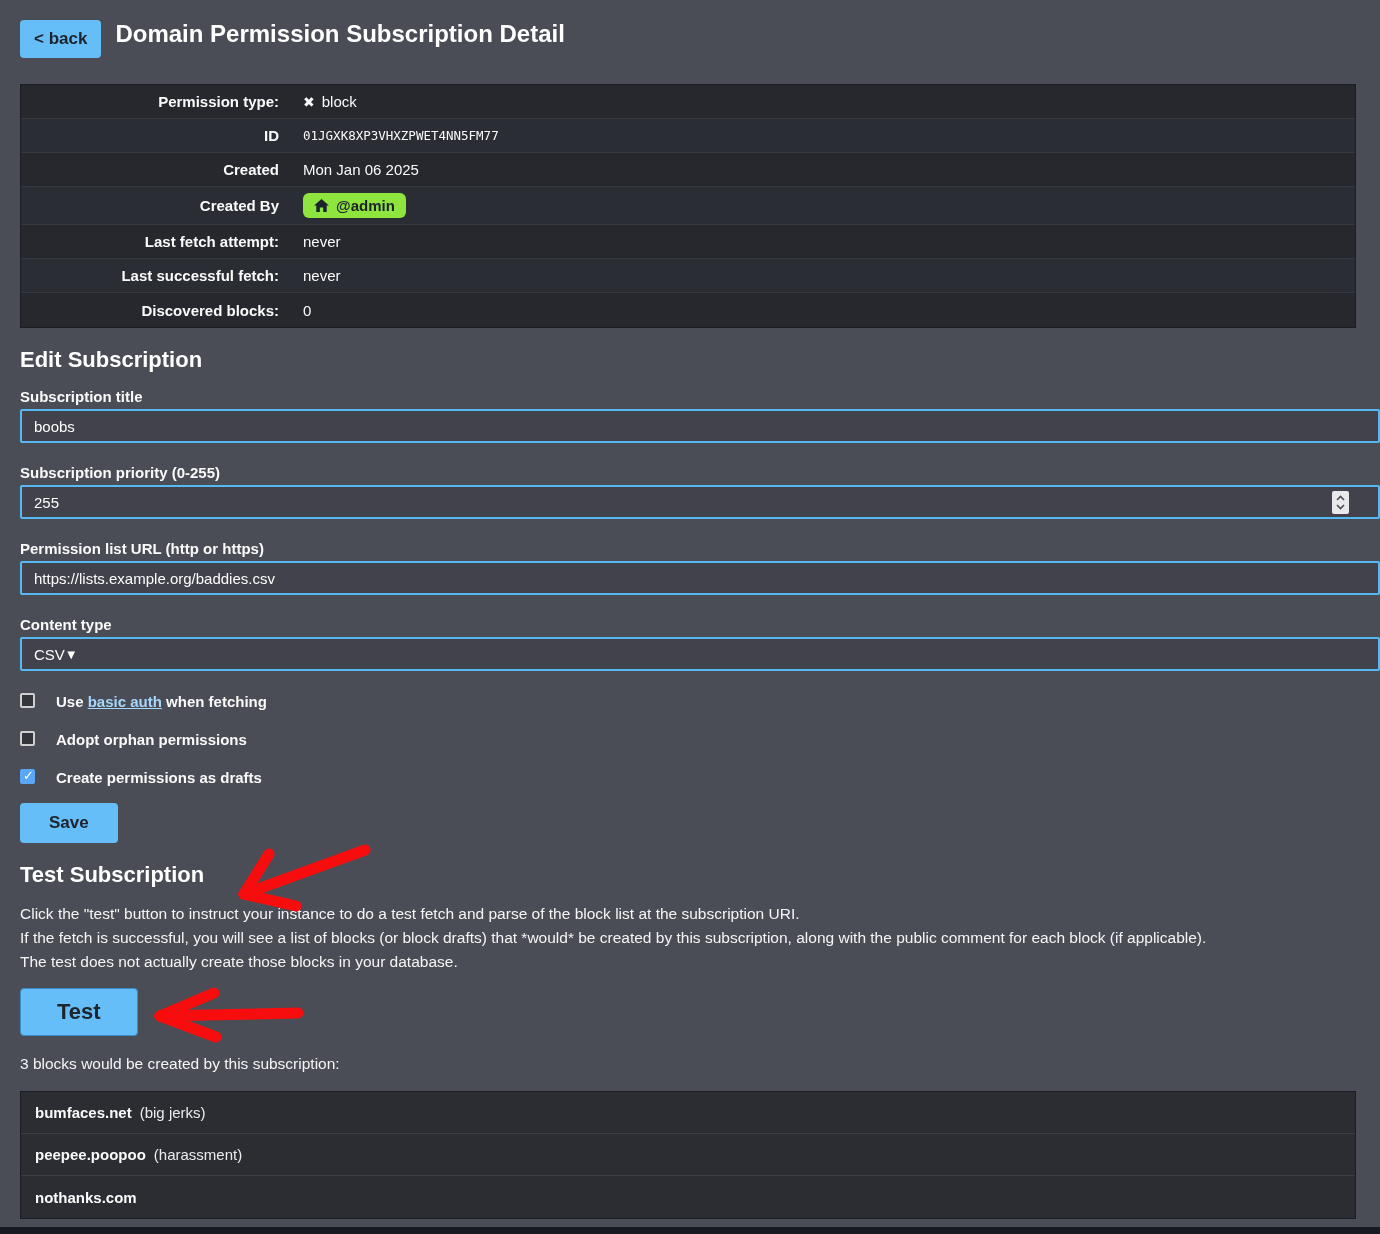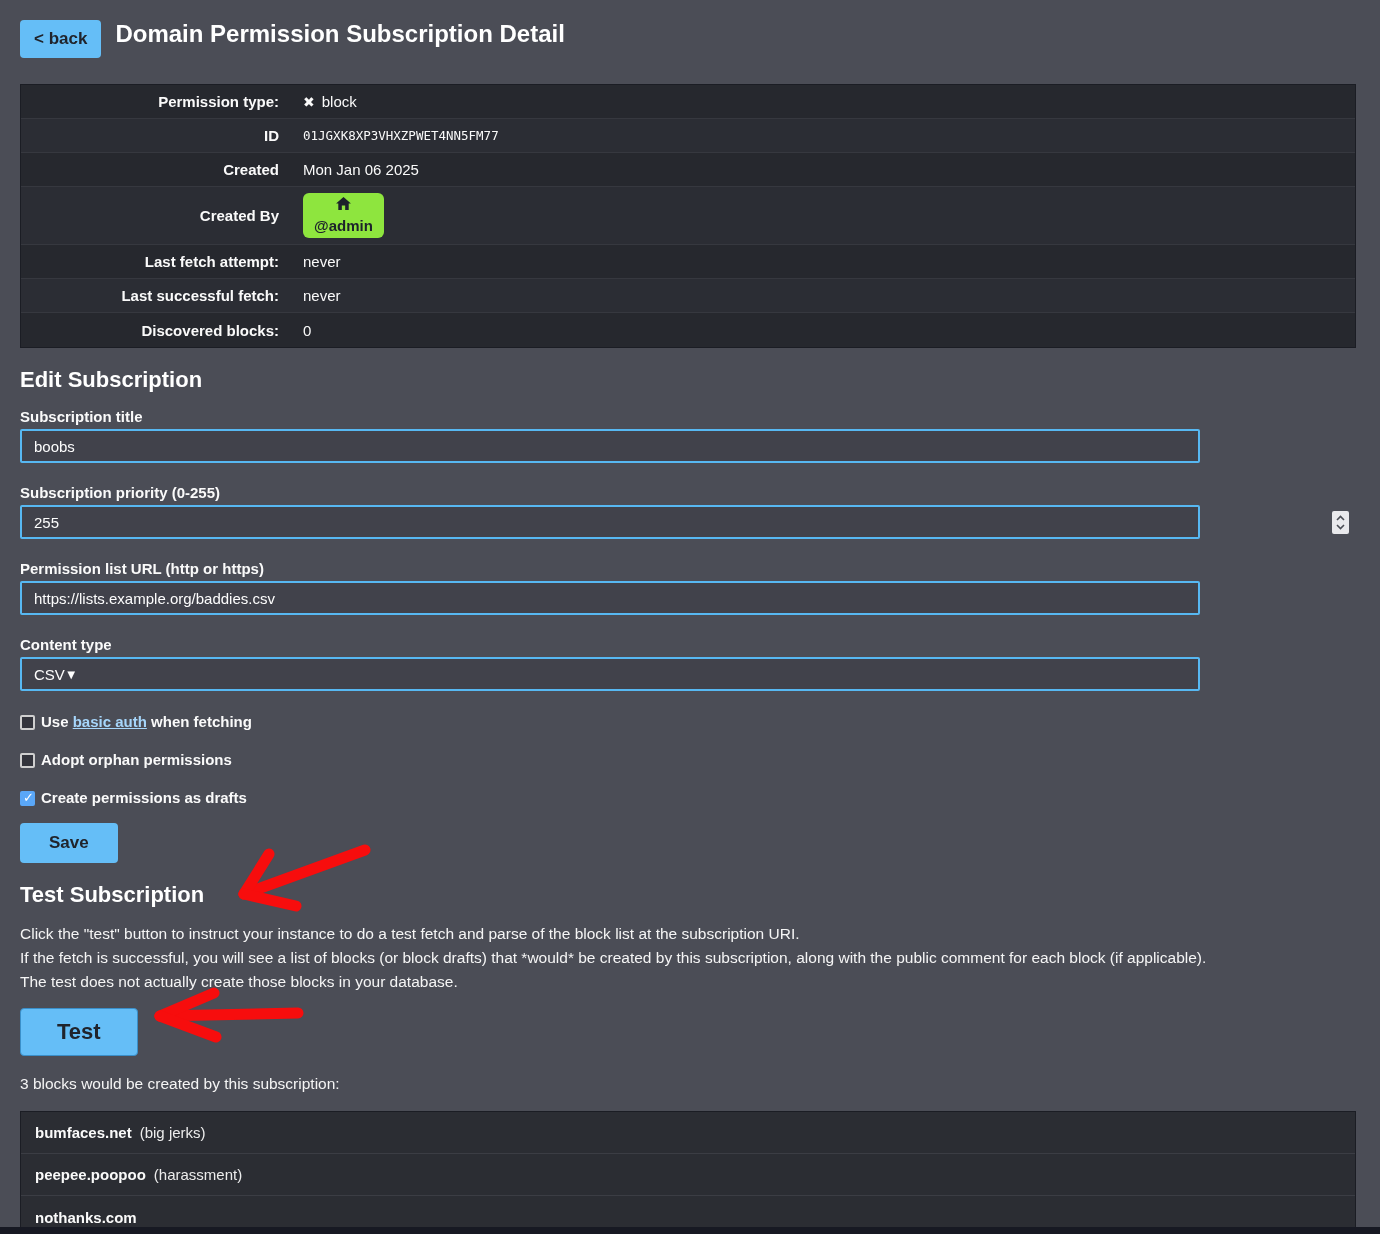--- a/index.html
+++ b/index.html
@@ -41,31 +41,31 @@
   .info-row:last-child { border-bottom: none; }
   .info-row:nth-child(even) { background: #2b2d34; }
   .info-label { width: 270px; padding: 6px 12px; font-weight: bold; font-size: 15px; text-align: right; }
   .info-value { flex: 1; padding: 6px 12px; font-size: 15px; display: flex; align-items: center; gap: 7px; }
   .mono { font-family: "DejaVu Sans Mono", "Liberation Mono", monospace; font-size: 12.5px; }
   .x-glyph { font-size: 14px; font-weight: bold; }
   .badge {
     display: inline-flex; align-items: center; gap: 7px;
     background: #8ee53e; color: #1d222b;
     font-weight: bold; font-size: 15px;
-    border-radius: 6px; padding: 4px 11px; flex-direction: column;
+    border-radius: 6px; padding: 4px 11px;
   }
   .home-icon svg { display: block; }
 
   
   h2 { font-size: 22px; font-weight: bold; color: #ffffff; margin-top: 19px; }
   .field-label { display: block; margin-top: 21px; font-size: 15px; font-weight: bold; }
   .field-label.first { margin-top: 15px; }
   .text-input, .select-box {
     margin-top: 4px;
-    width: 1180px;
+    width: 1360px;
     height: 34px;
     background: #41424b;
     border: 2px solid #57b8f2;
     border-radius: 2px;
     color: #fdfdfd;
     font-size: 15px;
     font-family: inherit;
     padding: 0 12px;
     display: block;
   }
@@ -73,21 +73,21 @@
   .spinner {
     position: absolute; right: 5px; top: 6px;
     width: 17px; height: 23px;
     background: #e9e9ec; border-radius: 2px;
     display: flex; flex-direction: column; align-items: center; justify-content: center;
   }
   .select-box { display: flex; align-items: center; justify-content: flex-start; cursor: pointer; }
   .select-arrow { font-size: 13px; color: #ffffff; padding-right: 6px; }
 
   
-  .check-row { display: flex; align-items: flex-end; gap: 6px; margin-top: 22px; font-size: 15px; font-weight: bold; }
+  .check-row { display: flex; align-items: flex-start; gap: 21px; margin-top: 22px; font-size: 15px; font-weight: bold; }
   .check-row.tight { margin-top: 21px; }
   .checkbox {
     width: 15px; height: 15px; flex: 0 0 15px;
     background: #33343c;
     border: 2px solid #cfcfcf;
     border-radius: 2px;
     position: relative;
     cursor: pointer;
   }
   .checkbox.checked { background: #5aa7f8; border-color: #5aa7f8; }

